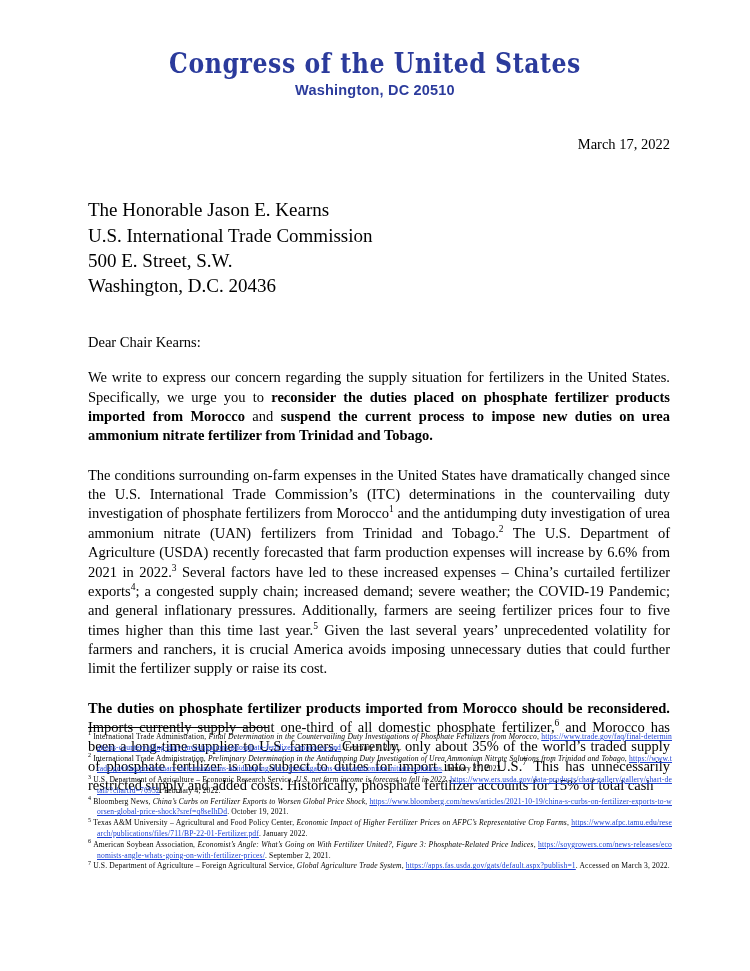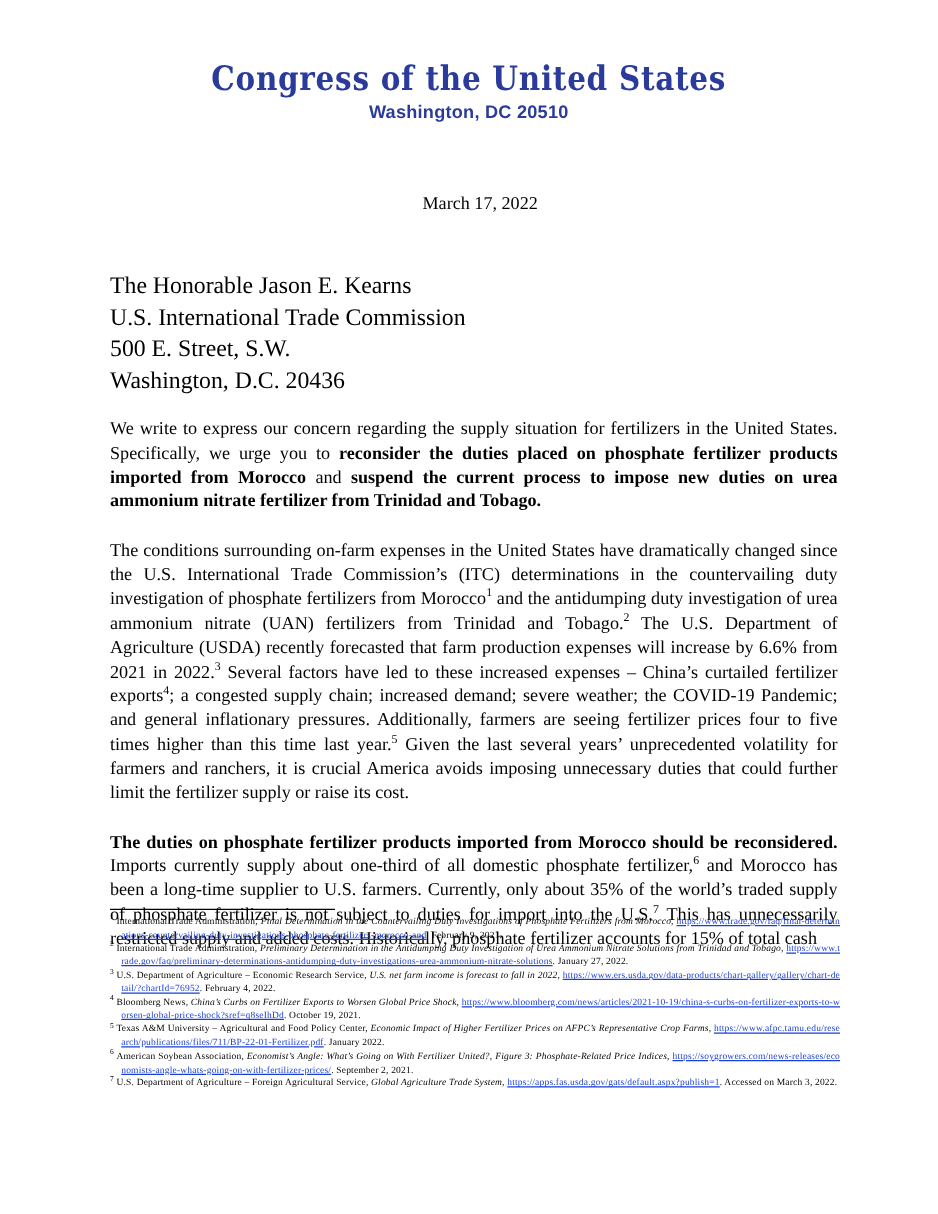--- a/index.html
+++ b/index.html
@@ -46,23 +46,23 @@
     color: #2b3b9c;
     margin-top: 4px;
     letter-spacing: 0.2px;
   }
 
   
   .body-wrap {
     margin: 0 80px 0 88px;
   }
   .date-line {
-    text-align: left;
+    text-align: right;
     margin-left: 250px;
-    margin-top: 57px;
+    margin-top: 38px;
     font-size: 14.5px;
   }
   .recipient {
     margin-top: 44px;
     font-size: 19px;
     line-height: 1.33;
   }
   .recipient div {
     white-space: nowrap;
   }
@@ -138,20 +138,21 @@
 
     <div class="date-line">March 17, 2022</div>
 
     <div class="recipient">
       <div>The Honorable Jason E. Kearns</div>
       <div>U.S. International Trade Commission</div>
       <div>500 E. Street, S.W.</div>
       <div>Washington, D.C. 20436</div>
     </div>
 
+    <div class="salutation">Dear Chair Kearns:</div>
 
     <p class="para"><span>We write to express our concern regarding the supply situation for fertilizers in the United States. Specifically, we urge you to </span><b>reconsider the duties placed on phosphate fertilizer products imported from Morocco</b><span> and </span><b>suspend the current process to impose new duties on urea ammonium nitrate fertilizer from Trinidad and Tobago.</b></p>
 
     <p class="para tight"><span>The conditions surrounding on-farm expenses in the United States have dramatically changed since the U.S. International Trade Commission’s (ITC) determinations in the countervailing duty investigation of phosphate fertilizers from Morocco</span><sup>1</sup><span> and the antidumping duty investigation of urea ammonium nitrate (UAN) fertilizers from Trinidad and Tobago.</span><sup>2</sup><span> The U.S. Department of Agriculture (USDA) recently forecasted that farm production expenses will increase by 6.6% from 2021 in 2022.</span><sup>3</sup><span> Several factors have led to these increased expenses – China’s curtailed fertilizer exports</span><sup>4</sup><span>; a congested supply chain; increased demand; severe weather; the COVID-19 Pandemic; and general inflationary pressures. Additionally, farmers are seeing fertilizer prices four to five times higher than this time last year.</span><sup>5</sup><span> Given the last several years’ unprecedented volatility for farmers and ranchers, it is crucial America avoids imposing unnecessary duties that could further limit the fertilizer supply or raise its cost.</span></p>
 
     <p class="para tight"><b>The duties on phosphate fertilizer products imported from Morocco should be reconsidered.</b><span> Imports currently supply about one-third of all domestic phosphate fertilizer,</span><sup>6</sup><span> and Morocco has been a long-time supplier to U.S. farmers. Currently, only about 35% of the world’s traded supply of phosphate fertilizer is not subject to duties for import into the U.S.</span><sup>7</sup><span> This has unnecessarily restricted supply and added costs. Historically, phosphate fertilizer accounts for 15% of total cash</span></p>
 
   </div>
 
   <div class="footnotes">

